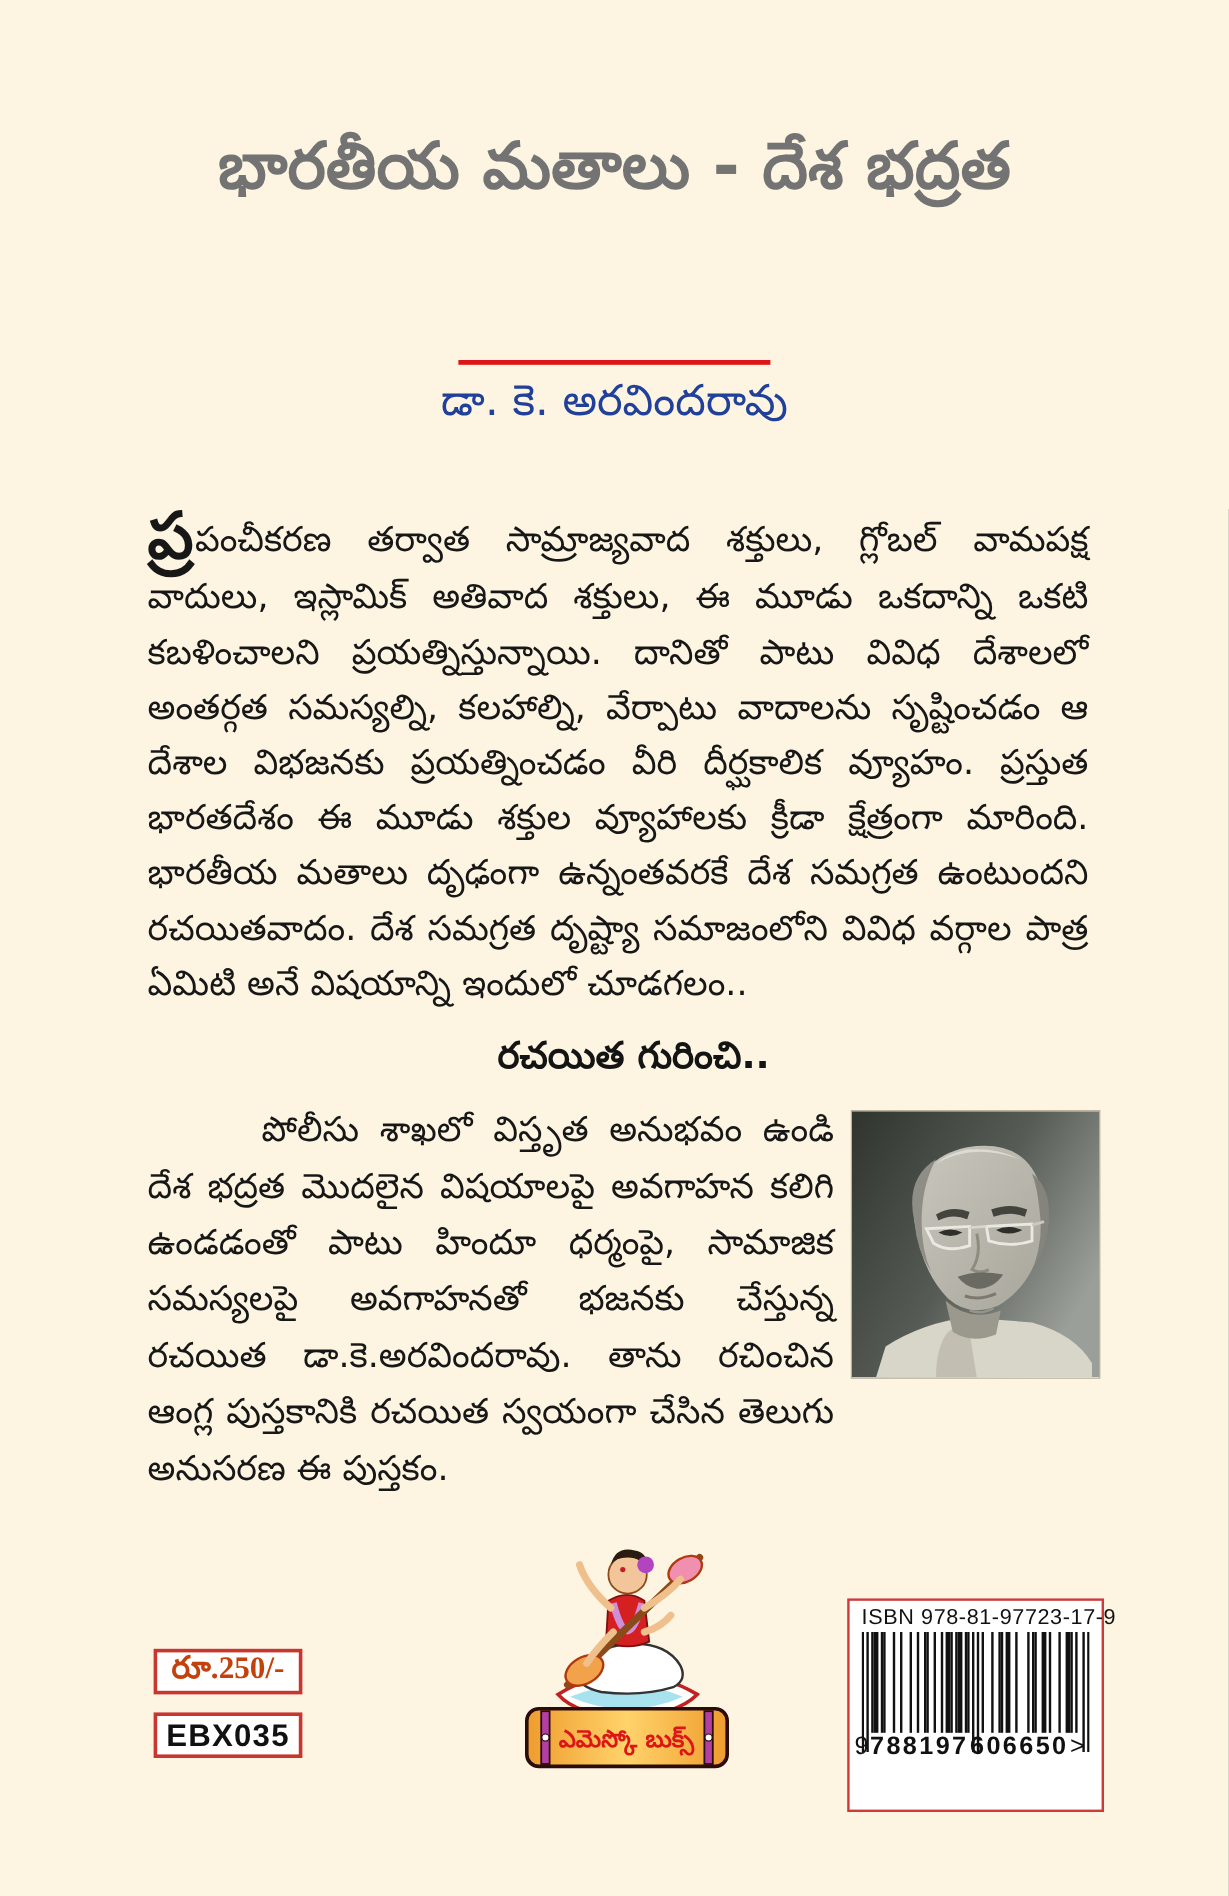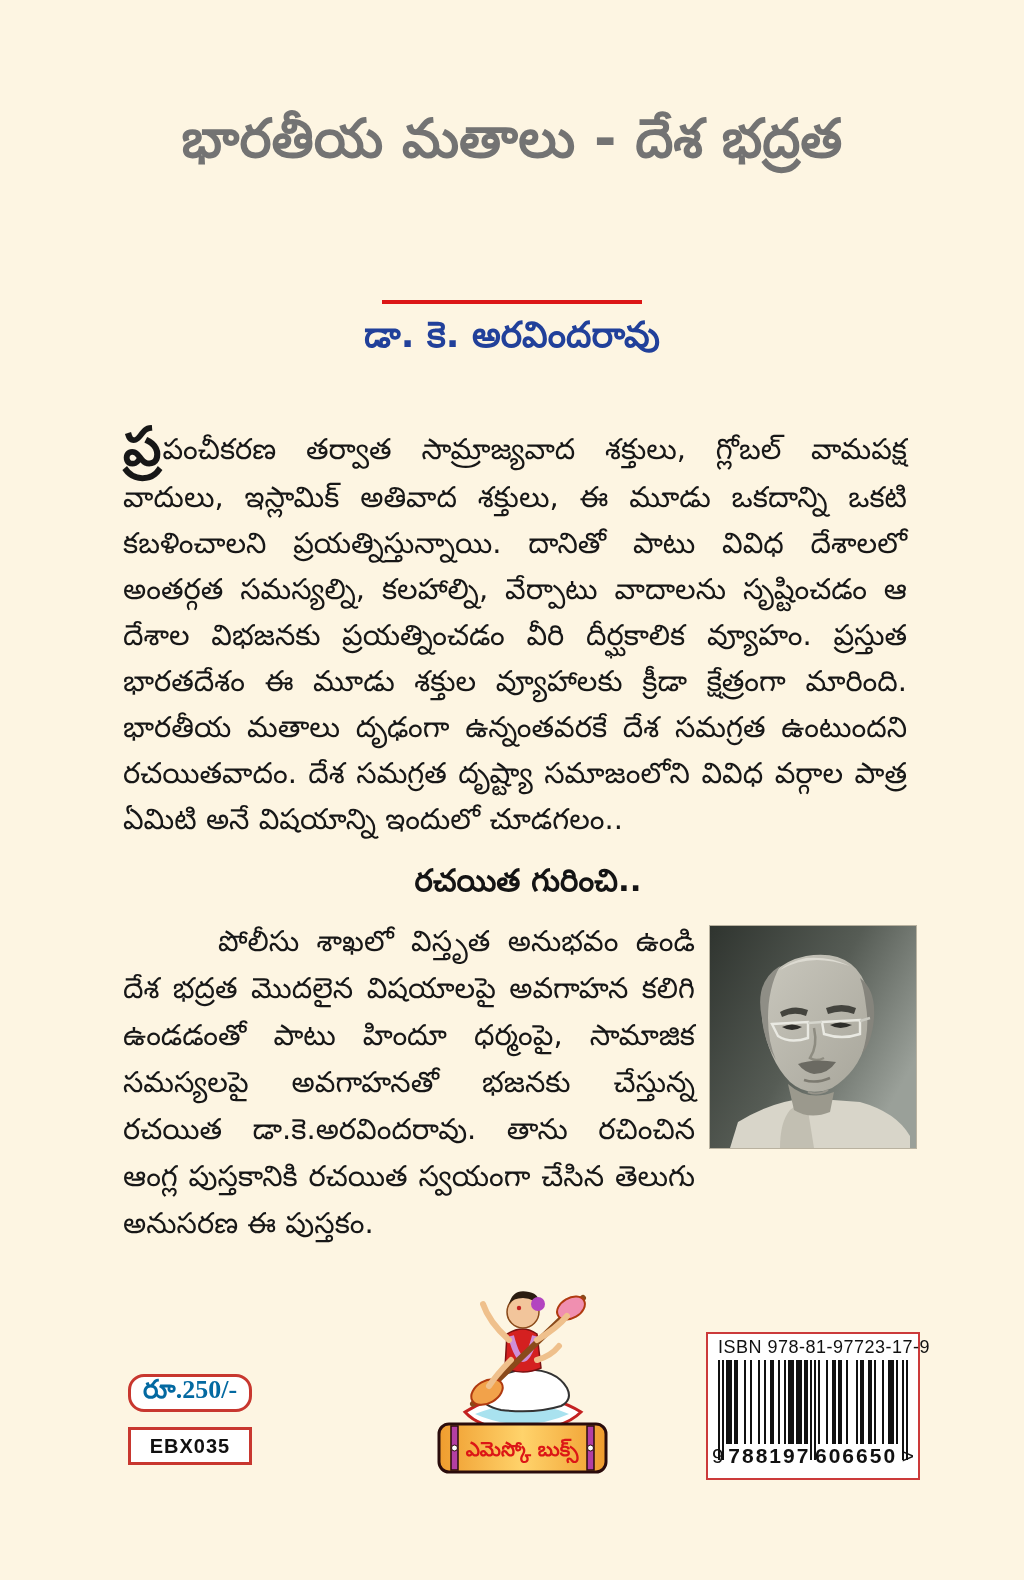--- a/index.html
+++ b/index.html
@@ -21,21 +21,21 @@
     color:#737373;
     margin:0;
   }
   .divider{
     position:absolute;left:calc(50% - 130px);top:300px;
     width:260px;height:4px;background:#dc1616;
   }
   .author{
     position:absolute;left:0;top:314px;width:100%;
     text-align:center;
-    font-size:36px;font-weight:bold;
+    font-size:36px;font-weight:normal;
     color:#21409a;
   }
   
   .synopsis{
     position:absolute;left:123px;top:420px;width:784px;
     font-size:29px;line-height:46px;
     text-align:justify;color:#171717;margin:0;
   }
   .dropcap{
     font-size:54px;font-weight:bold;line-height:1;
@@ -57,30 +57,30 @@
     margin:0;box-shadow:0 0 0 1px #b9b2a0;
   }
   .photo svg{display:block;width:100%;height:100%;}
   
   .tagbox{
     position:absolute;left:128px;width:124px;height:38px;
     background:#ffffff;border:3px solid #c8372f;
     box-sizing:border-box;
     display:flex;align-items:center;justify-content:center;
   }
-  .pricebox{top:1374px;font-family:"Liberation Serif",serif;font-weight:bold;font-size:26px;color:#0369a1;border-radius:16px;}
-  .codebox{top:1427px;font-family:"Liberation Sans",sans-serif;font-weight:bold;font-size:20px;color:#111;letter-spacing:1px;}
+  .pricebox{top:1374px;font-family:"Liberation Serif",serif;font-weight:bold;font-size:26px;color:#c2410c;}
+  .codebox{top:1427px;font-family:"Liberation Sans",sans-serif;font-weight:bold;font-size:26px;color:#111;letter-spacing:1px;}
   
   .logo{position:absolute;left:435px;top:1264px;width:175px;height:212px;text-decoration:underline;}
   .logo svg{display:block;width:100%;height:100%;}
   
   .barcode{
-    position:absolute;left:706px;top:1332px;width:214px;height:148px;
+    position:absolute;left:706px;top:1332px;width:214px;height:178px;
     background:#ffffff;border:2px solid #cc3a3a;box-sizing:border-box;
-    padding:3px 10px 4px 10px;
+    padding:3px 20px 4px 10px;
   }
   .isbn-label{
     font-family:"Liberation Sans",sans-serif;
     font-size:18px;color:#111;text-align:center;
     white-space:nowrap;letter-spacing:.5px;
   }
   .bars-wrap{position:relative;height:104px;margin-top:2px;}
   .bars-wrap svg{position:absolute;left:0;top:0;}
   .bc-digits{
     position:absolute;left:-6px;right:-6px;bottom:-2px;

